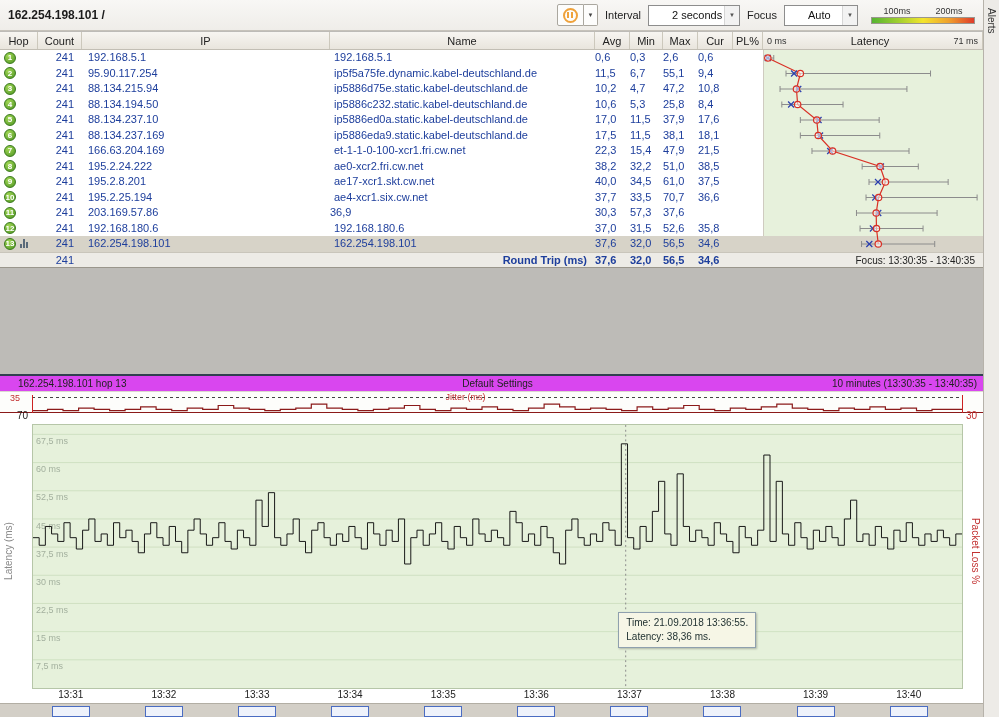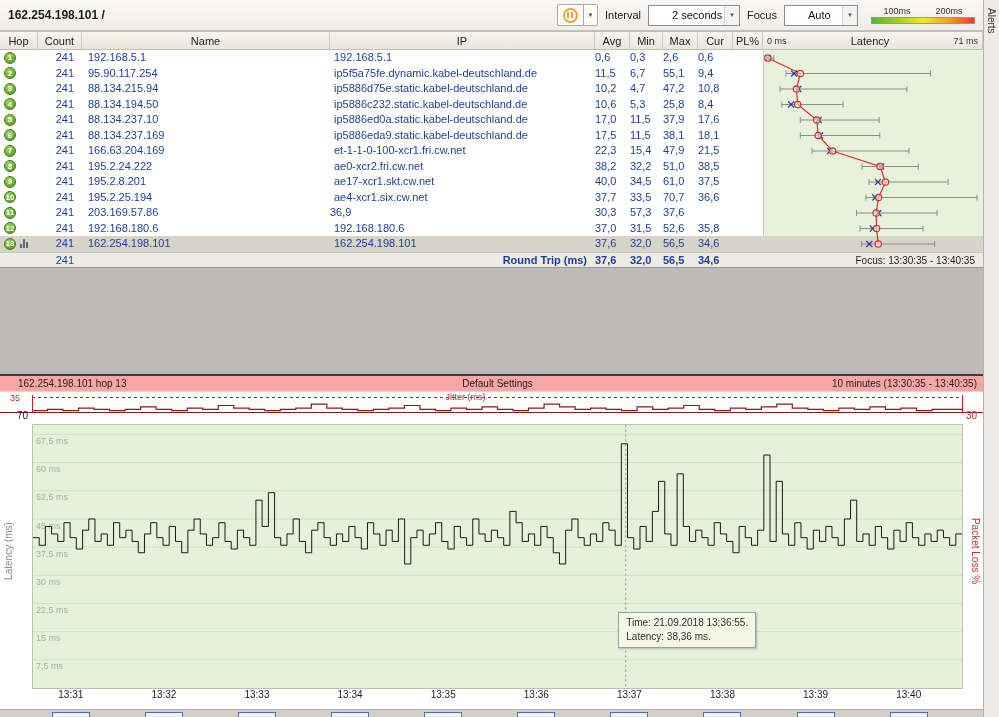--- a/index.html
+++ b/index.html
@@ -55,21 +55,21 @@
   .hop-graph-wrap { position:absolute; right:0; top:0; width:220px; height:202px; z-index:2; pointer-events:none; }
 
   .summary { height:16px; background:#edebe6; border-top:1px solid #c9c5bb; border-bottom:1px solid #9a968c; }
   .summary .cell { line-height:15px; }
   .s-bold { font-weight:bold; }
   .s-label { text-align:right; padding-right:8px; font-weight:bold; }
   .s-focus { text-align:right; padding-right:8px; color:#222; font-size:10px; font-weight:normal; }
 
   
   .timeline { position:absolute; left:0; top:374px; width:983px; height:343px; background:#fff; border-top:2px solid #31404f; }
-  .tl-header { height:16px; background:#fca5a5; border-bottom:1px solid #dcd8d0; display:flex; align-items:center; font-size:10px; color:#222; padding:0 6px; }
+  .tl-header { height:16px; background:#d946ef; border-bottom:1px solid #dcd8d0; display:flex; align-items:center; font-size:10px; color:#222; padding:0 6px; }
   .tl-h-left { flex:1; text-align:left; padding-left:12px; }
   .tl-h-center { flex:1; text-align:center; }
   .tl-h-right { flex:1; text-align:right; }
 
   .jitter { position:relative; height:21px; background:#fdfdfb; border-bottom:1px solid #8b1a1a; }
   .jitter svg { position:absolute; left:32px; top:0; width:931px; height:21px; }
   .jitter-max { position:absolute; left:10px; top:1px; color:#c23030; font-size:9px; }
   .jitter-title { position:absolute; left:0; right:52px; top:0; text-align:center; color:#c23030; font-size:9px; z-index:2; }
 
   .tl-main { position:relative; height:276px; display:flex; background:#fff; }
@@ -77,21 +77,21 @@
   .lat-max-lbl { position:absolute; top:-3px; right:4px; font-size:10px; color:#1a1a1a; }
   .vlab-left { position:absolute; top:50%; left:3px; transform:translateY(-50%) rotate(180deg); writing-mode:vertical-rl; font-size:10px; color:#8a8a8a; }
   .tl-plot { flex:1; position:relative; background:#e6f1db; border:1px solid #b6c6a8;margin-top:11px; }
   .tl-plot svg { position:absolute; left:0; top:0; width:100%; height:100%; }
   .tl-right { width:20px; position:relative; }
   .pl-max-lbl { position:absolute; top:-3px; left:3px; font-size:10px; color:#c23030; }
   .vlab-right { position:absolute; top:50%; right:2px; transform:translateY(-50%); writing-mode:vertical-rl; font-size:10px; color:#c23030; }
 
   .tooltip { position:absolute; left:63%; top:71%; background:#f6f6e6; border:1px solid #8fa0ae; padding:3px 7px; font-size:10px; color:#233; line-height:14px; white-space:nowrap; box-shadow:1px 1px 2px rgba(0,0,0,.25); z-index:3; }
 
-  .tl-xlabels { position:relative; height:20px; margin:0 20px 0 32px; font-size:10px; color:#222; background:#fff; }
+  .tl-xlabels { position:relative; height:14px; margin:0 20px 0 32px; font-size:10px; color:#222; background:#fff; }
   .tl-xlabels span { position:absolute; top:0; transform:translateX(-50%); }
   .tl-scroll { position:relative; height:17px; background:#d3cfc7; border-top:1px solid #b2aea4; }
   .tl-scroll .box { position:absolute; top:2px; width:38px; height:11px; background:#eef2fb; border:1px solid #4a6cc2; transform:translateX(-50%); cursor:pointer; }
 </style>
 </head>
 <body>
 
 <div class="app">
 
   <div class="topbar">
@@ -123,22 +123,22 @@
         </div>
         <div class="legend-bar"></div>
       </div>
     </div>
   </div>
 
   <div class="trace-table">
     <div class="thead grid-cols">
       <div class="th">Hop</div>
       <div class="th">Count</div>
+      <div class="th">IP</div>
       <div class="th">Name</div>
-      <div class="th">IP</div>
       <div class="th">Avg</div>
       <div class="th">Min</div>
       <div class="th">Max</div>
       <div class="th">Cur</div>
       <div class="th">PL%</div>
       <div class="th th-lat">
         <span class="lat-min">0 ms</span>
         <span class="lat-title">Latency</span>
         <span class="lat-max">71 ms</span>
       </div>

